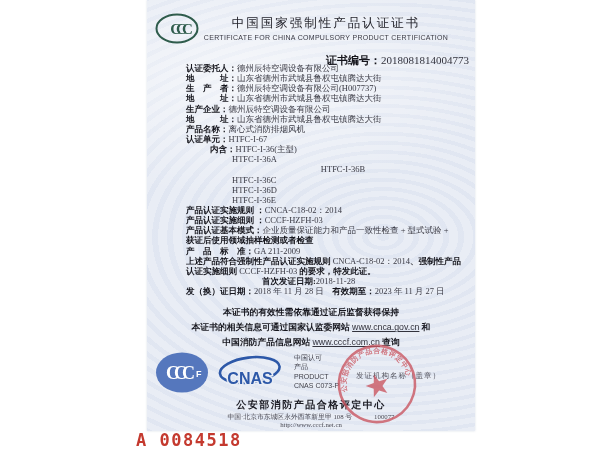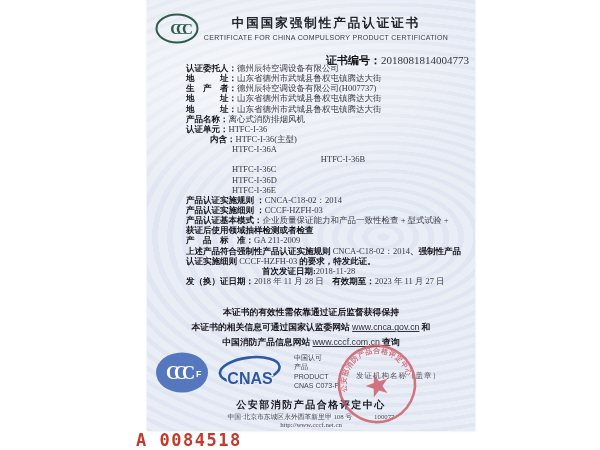--- a/index.html
+++ b/index.html
@@ -11,21 +11,21 @@
     position:absolute;left:147px;top:0;width:328px;height:431px;
     background-color:#e9edf5;
     background-image:
       radial-gradient(ellipse 420px 200px at 30% 18%, rgba(255,255,255,0.55), rgba(255,255,255,0) 60%),
       repeating-radial-gradient(ellipse 520px 320px at 72% 55%, rgba(203,213,233,0.28) 0 6px, rgba(203,213,233,0) 6px 15px);
     box-shadow:0 0 2px rgba(150,160,180,0.35);
   }
   .ccc-mark{position:absolute;left:8px;top:13px;width:44px;height:31px;}
   .title{
     position:absolute;top:15px;left:30px;right:0;text-align:center;
-    font-size:12.5px;font-weight:700;letter-spacing:2px;color:#23232b;white-space:nowrap;
+    font-size:12.5px;font-weight:400;letter-spacing:2px;color:#23232b;white-space:nowrap;
   }
   .subtitle{
     position:absolute;top:34px;left:30px;right:0;text-align:center;
     font-family:"Liberation Sans", sans-serif;
     font-size:7px;color:#3a3a44;letter-spacing:0.3px;white-space:nowrap;
   }
   .certno{
     position:absolute;top:53px;right:6px;font-size:11px;color:#33333d;white-space:nowrap;
   }
   .certno .lbl{font-weight:700;color:#15151c;}
@@ -87,23 +87,24 @@
 
   <div class="certno">
     <span class="lbl">证书编号：</span><span>2018081814004773</span>
   </div>
 
   <div class="fields" id="fields">
       <div class="fieldline"><span class="b">认证委托人：</span><span>德州辰特空调设备有限公司</span></div>
       <div class="fieldline"><span class="b">地　　　址：</span><span>山东省德州市武城县鲁权屯镇腾达大街</span></div>
       <div class="fieldline"><span class="b">生　产　者：</span><span>德州辰特空调设备有限公司(H007737)</span></div>
       <div class="fieldline"><span class="b">地　　　址：</span><span>山东省德州市武城县鲁权屯镇腾达大街</span></div>
+      <div class="fieldline"><span class="b">生产企业：</span><span>德州辰特空调设备有限公司</span></div>
       <div class="fieldline"><span class="b">地　　　址：</span><span>山东省德州市武城县鲁权屯镇腾达大街</span></div>
       <div class="fieldline"><span class="b">产品名称：</span><span>离心式消防排烟风机</span></div>
-      <div class="fieldline"><span class="b">认证单元：</span><span>HTFC-I-36</span></div>
+      <div class="fieldline"><span class="b">认证单元：</span><span>HTFC-I-67</span></div>
       <div class="fieldline" style="padding-left: 24px;"><span class="b">内含：</span><span>HTFC-I-36(主型)</span></div>
       <div class="fieldline" style="padding-left: 46px;"><span>HTFC-I-36A</span></div>
       <div class="fieldline" style="padding-left: 46px; text-align: center;"><span>HTFC-I-36B</span></div>
       <div class="fieldline" style="padding-left: 46px;"><span>HTFC-I-36C</span></div>
       <div class="fieldline" style="padding-left: 46px;"><span>HTFC-I-36D</span></div>
       <div class="fieldline" style="padding-left: 46px;"><span>HTFC-I-36E</span></div>
       <div class="fieldline"><span class="b">产品认证实施规则 ：</span><span>CNCA-C18-02：2014</span></div>
       <div class="fieldline"><span class="b">产品认证实施细则 ：</span><span>CCCF-HZFH-03</span></div>
       <div class="fieldline"><span class="b">产品认证基本模式：</span><span>企业质量保证能力和产品一致性检查 + 型式试验 +</span></div>
       <div class="fieldline"><span class="b">获证后使用领域抽样检测或者检查</span></div>

